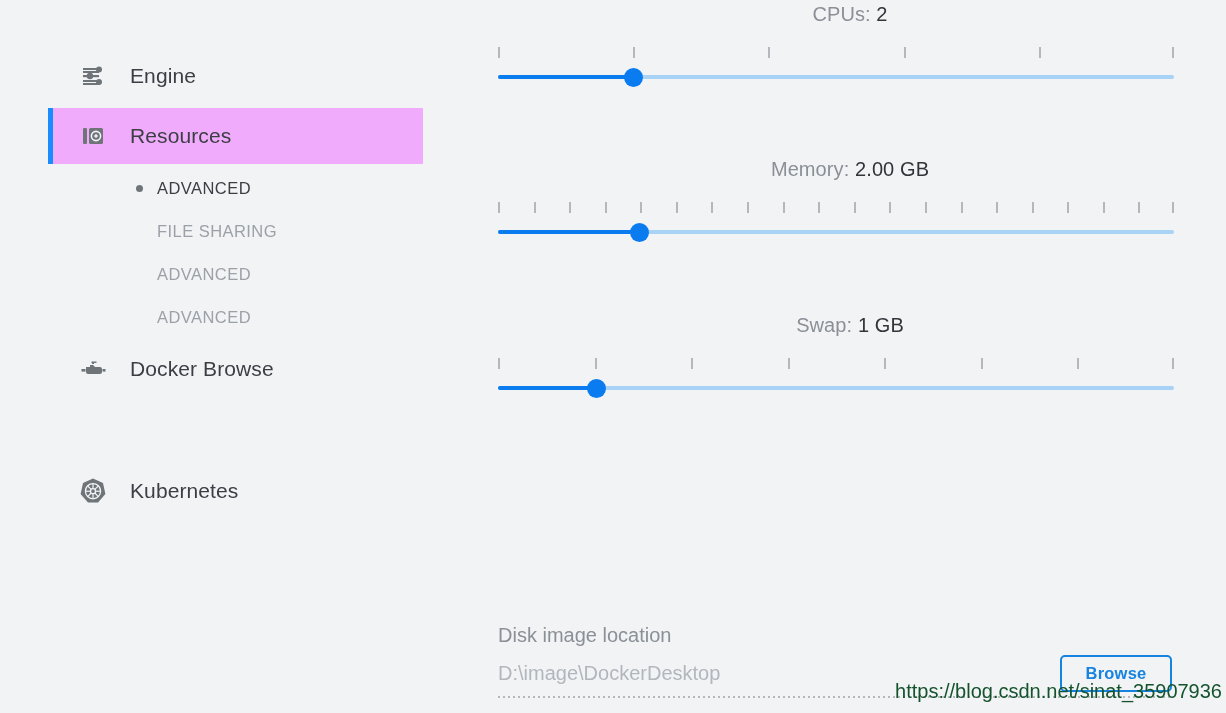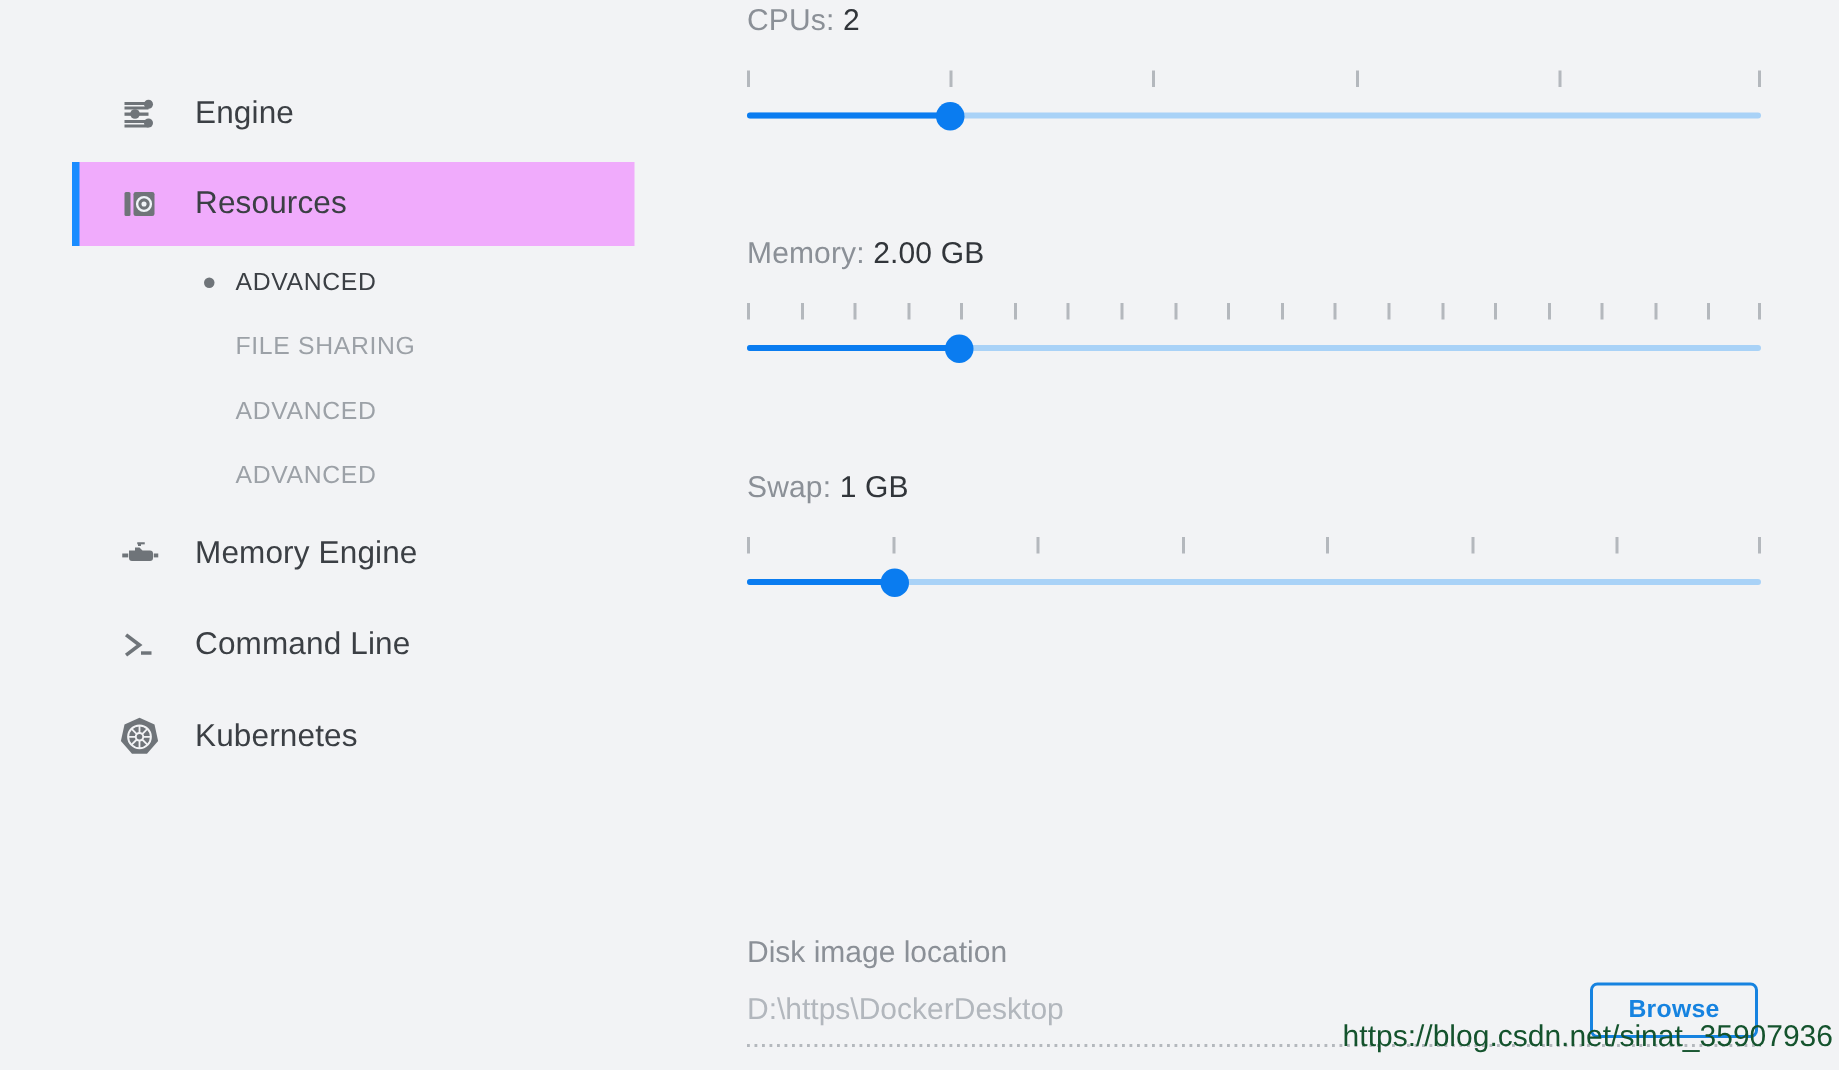--- a/index.html
+++ b/index.html
@@ -101,21 +101,21 @@
 
   
   #main {
     position: absolute;
     left: 470px; top: 0;
     width: 756px;
     height: 713px;
     background: #f2f3f5;
   }
 
-  .field { position: absolute; left: 28px; width: 704px; }
+  .field { position: absolute; left: 28px; width: 704px; text-align: center; }
 
   .field-label {
     font-size: 20px;
     color: #8b9097;
     white-space: nowrap;
     letter-spacing: .1px;
   }
   .field-label .val { color: #31353a; }
 
   
@@ -280,32 +280,23 @@
     <div class="nav-item" style="top:341px">
       <span class="nav-icon">
         <svg width="26" height="20" viewBox="0 0 26 20">
           <path d="M12 3 h2 v2 h-2z" fill="#6f7479"></path>
           <rect x="11.5" y="2.5" width="5" height="1.4" fill="#6f7479"></rect>
           <path d="M6 8 h4 V6 h3 l2 2 h5 a2 2 0 0 1 2 2 v3 a2 2 0 0 1 -2 2 h-12 a2 2 0 0 1 -2 -2 z" fill="#6f7479"></path>
           <rect x="1.5" y="10" width="4" height="2.6" fill="#6f7479"></rect>
           <rect x="22.5" y="10" width="3" height="2.6" fill="#6f7479"></rect>
         </svg>
       </span>
-      <span class="nav-label">Memory Engine</span>
-    </div>
-
-    <div class="nav-item" style="top:402px">
-      <span class="nav-icon">
-        <svg width="22" height="20" viewBox="0 0 22 20">
-          <path d="M3 4 L11 10 L3 16" fill="none" stroke="#6f7479" stroke-width="2.4" stroke-linecap="square"></path>
-          <rect x="12" y="14.2" width="7" height="2.3" fill="#6f7479"></rect>
-        </svg>
-      </span>
-      <span class="nav-label">Command Line</span>
-    </div>
+      <span class="nav-label">Docker Browse</span>
+    </div>
+
 
     <div class="nav-item" style="top:463px">
       <span class="nav-icon">
         <svg width="28" height="28" viewBox="0 0 28 28">
           <polygon points="14,1.5 24,6 26.4,17 19,25.5 9,25.5 1.6,17 4,6" fill="#6f7479"></polygon>
           <circle cx="14" cy="14.2" r="7.6" fill="none" stroke="#f2f3f5" stroke-width="1.3"></circle>
           <circle cx="14" cy="14.2" r="2.5" fill="none" stroke="#f2f3f5" stroke-width="1.3"></circle>
           <g stroke="#f2f3f5" stroke-width="1.2">
             <line x1="14" y1="6.6" x2="14" y2="11.7"></line>
             <line x1="14" y1="16.7" x2="14" y2="21.8"></line>
@@ -390,20 +381,20 @@
         <div class="track">
           <div class="track-fill" style="width: 14.5%;"></div>
         </div>
         <div class="thumb" style="left: 14.5%;"></div>
       </div>
     </div>
 
 
     <div id="disk-location-block">
       <div id="disk-location-label">Disk image location</div>
-      <div id="disk-location-value">D:\https\DockerDesktop</div>
+      <div id="disk-location-value">D:\image\DockerDesktop</div>
       <div id="disk-location-underline"></div>
       <button id="browse-button">Browse</button>
     </div>
 
     <div id="watermark">https://blog.csdn.net/sinat_35907936</div>
   </div>
 </div>
 
 </body></html>

